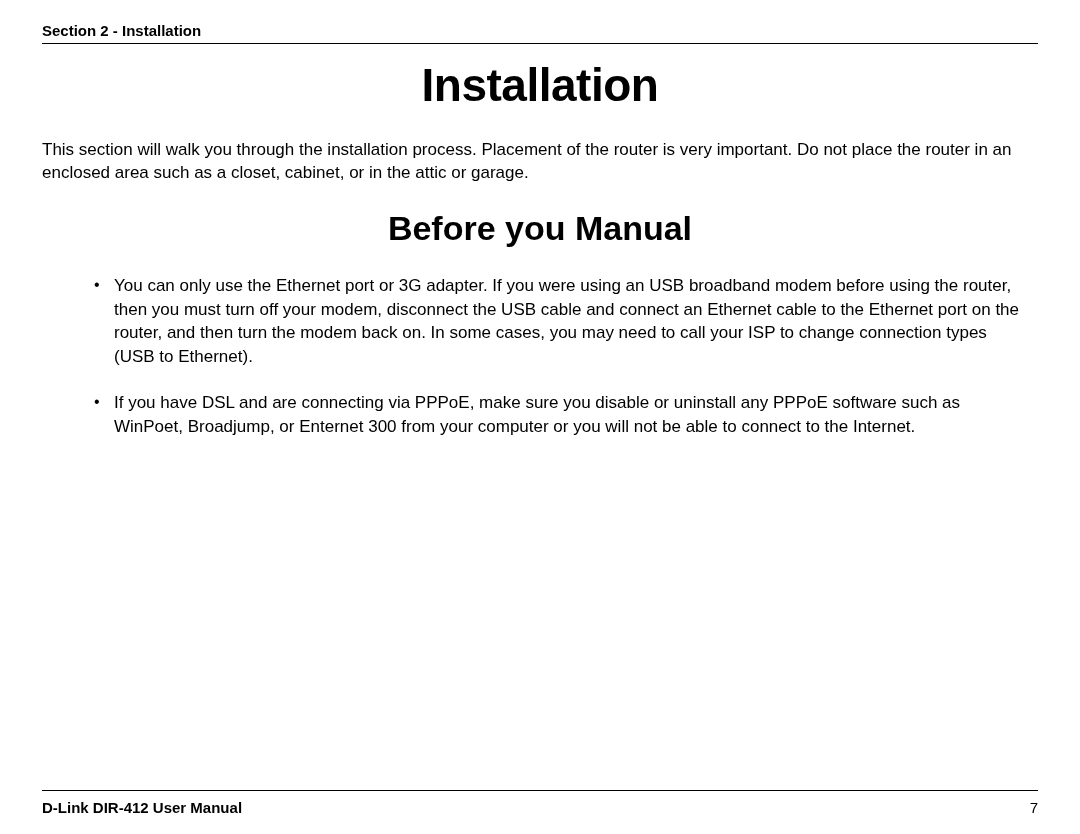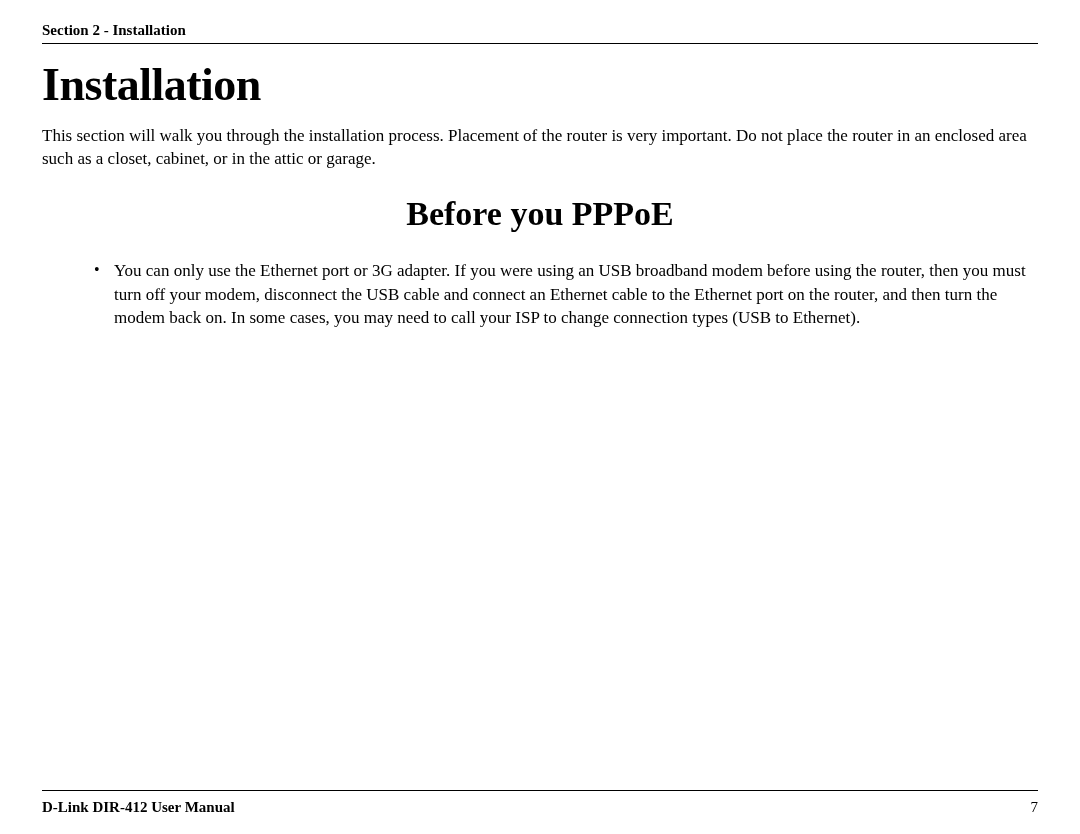--- a/index.html
+++ b/index.html
@@ -1,48 +1,48 @@
 <!DOCTYPE html>
 <html><head>
   <meta charset="utf-8">
   <style>
     * {
       margin: 0;
       padding: 0;
       box-sizing: border-box;
-      font-family: Liberation Serif, serif;
     }
     body {
       font-family: "Myriad Pro", "Segoe UI", Arial, sans-serif;
       background: #ffffff;
       width: 1080px;
       height: 834px;
       padding: 22px 42px 18px 42px;
       display: flex;
       flex-direction: column;
       color: #000000;
     }
     .header-line {
       font-weight: 700;
       font-size: 15px;
       padding-bottom: 4px;
       border-bottom: 1.5px solid #000;
       margin-bottom: 14px;
     }
     h1 {
-      text-align: left;
+      text-align: center;
       font-weight: 700;
       font-size: 46px;
       letter-spacing: -0.5px;
       margin-bottom: 14px;
     }
     .intro {
       font-size: 17px;
       line-height: 1.35;
       margin-bottom: 24px;
+      margin-top: 13px;
     }
     h2 {
       text-align: center;
       font-weight: 700;
       font-size: 34px;
       margin-bottom: 26px;
     }
     ul {
       list-style: none;
       padding-left: 52px;
@@ -79,24 +79,25 @@
   </style>
 </head>
 <body>
 
 <div class="header-line">Section 2 - Installation</div>
 
 <h1>Installation</h1>
 
 <p class="intro">This section will walk you through the installation process. Placement of the router is very important. Do not place the router in an enclosed area such as a closet, cabinet, or in the attic or garage.</p>
 
-<h2>Before you PPPoE</h2>
+<h2>Before you Manual</h2>
 
 <ul>
   <li>You can only use the Ethernet port or 3G adapter. If you were using an USB broadband modem before using the router, then you must turn off your modem, disconnect the USB cable and connect an Ethernet cable to the Ethernet port on the router, and then turn the modem back on. In some cases, you may need to call your ISP to change connection types (USB to Ethernet).</li>
+  <li>If you have DSL and are connecting via PPPoE, make sure you disable or uninstall any PPPoE software such as WinPoet, Broadjump, or Enternet 300 from your computer or you will not be able to connect to the Internet.</li>
 </ul>
 
 <div class="spacer"></div>
 
 <div class="footer">
   <span>D-Link DIR-412 User Manual</span>
   <span class="footer-right">7</span>
 </div>
 
 </body></html>

